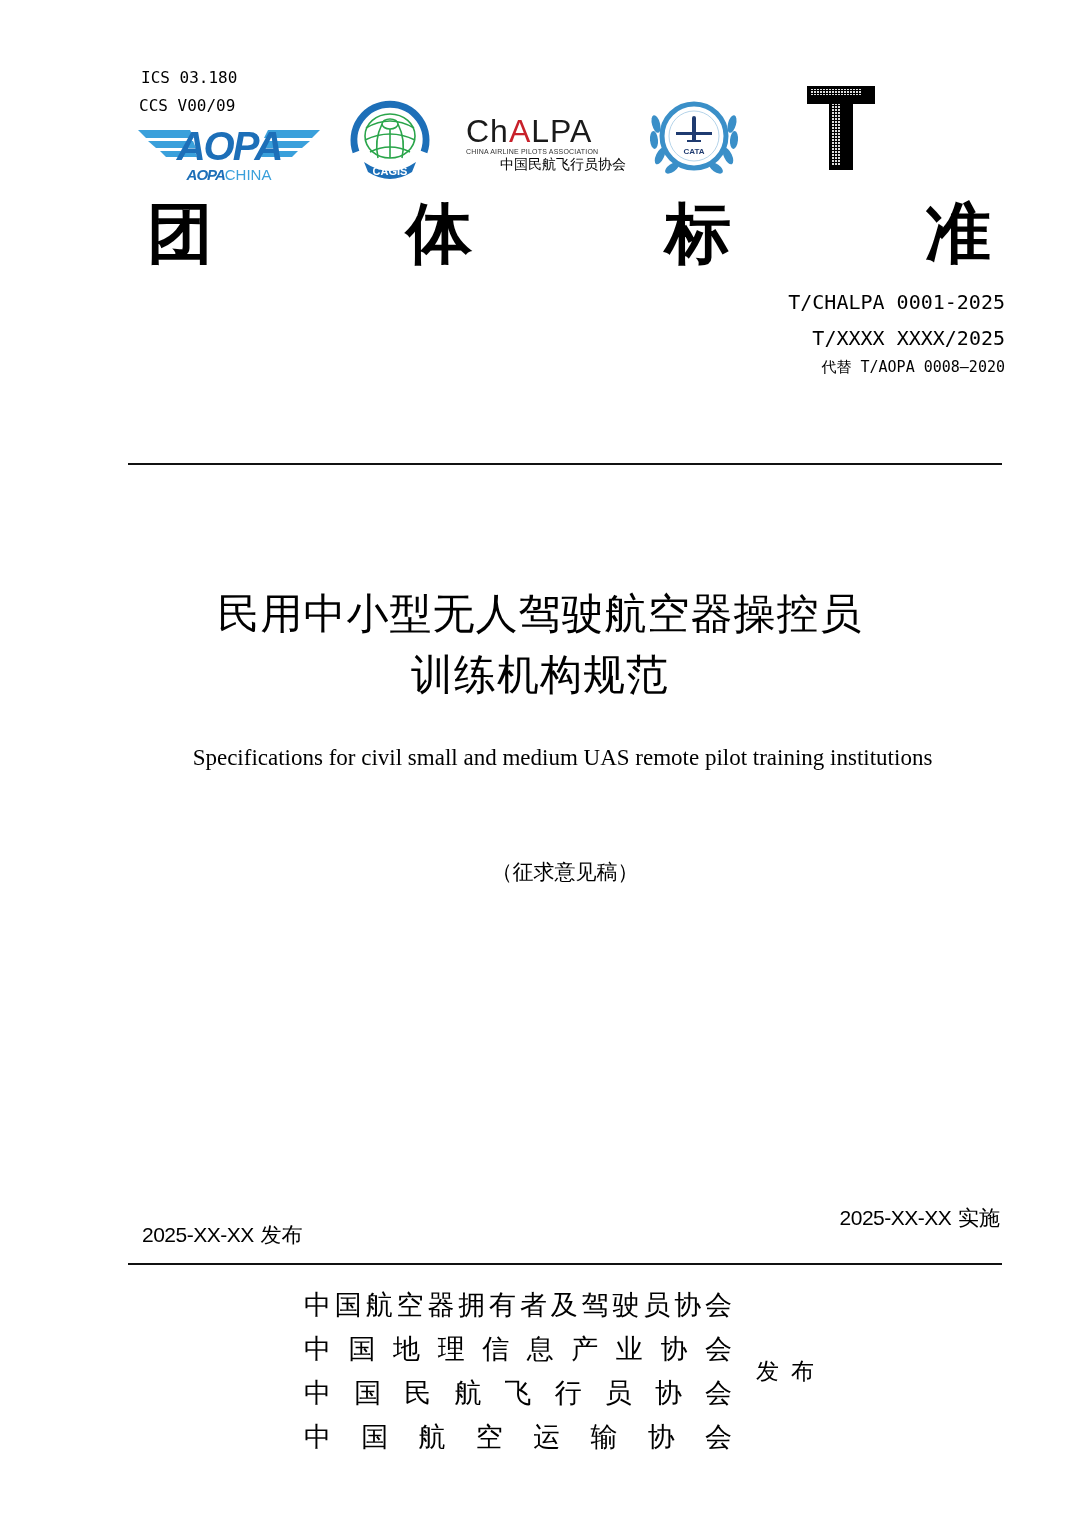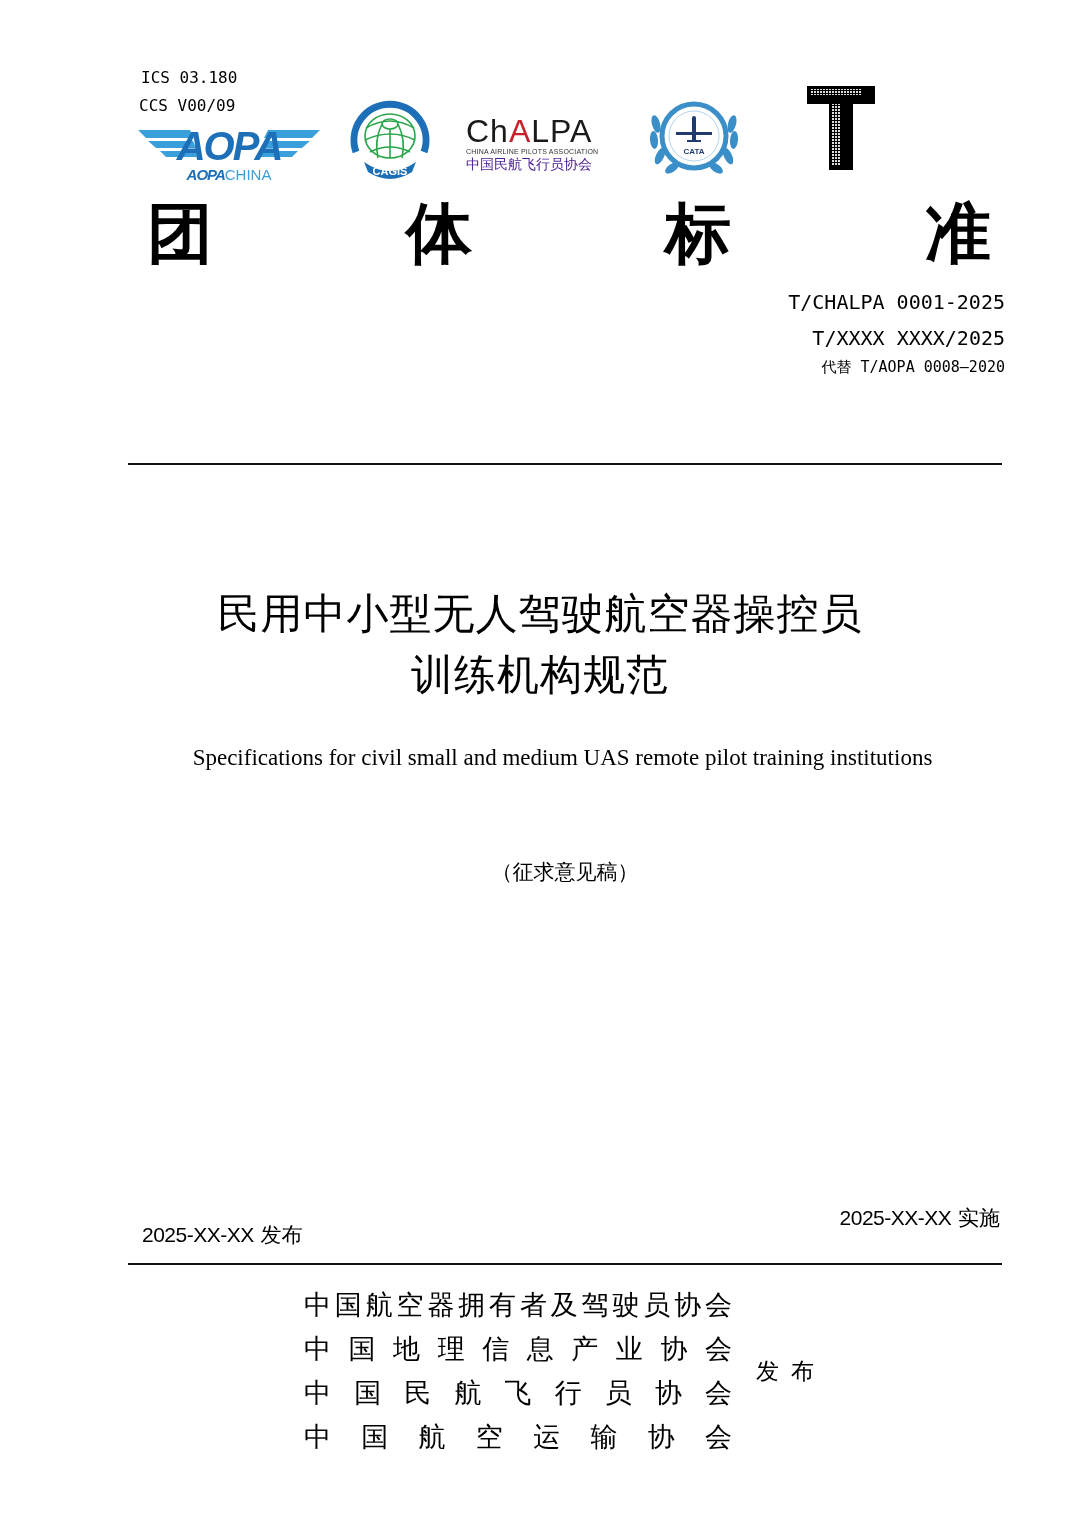--- a/index.html
+++ b/index.html
@@ -24,21 +24,21 @@
       position: absolute; left: 0; right: 0; top: 40px; text-align: center;
       font-family: "Liberation Sans", sans-serif; font-size: 15px; line-height: 18px; color: #1d6fb8;
     }
     .aopa-sub b { font-weight: 900; font-style: italic; letter-spacing: -1px; }
     .aopa-sub span.light { color: #3aa0db; font-weight: 400; }
 
     .chalpa-wrap { left: 466px; top: 115px; width: 160px; height: 60px; }
     .chalpa-main { font-family: "Liberation Sans", sans-serif; font-size: 32px; line-height: 32px; color: #1a1a1a; letter-spacing: 1px; }
     .chalpa-main .accent { color: #c8202a; }
     .chalpa-en { font-family: "Liberation Sans", sans-serif; font-size: 7px; line-height: 9px; color: #333; letter-spacing: 0.2px; }
-    .chalpa-cn { font-size: 14px; line-height: 16px; color: #4c1d95; }
+    .chalpa-cn { font-size: 14px; line-height: 16px; color: #000000; text-align: right; }
 
     .t-mark {
       left: 805px; top: 82px; width: 72px; height: 90px;
     }
 
     
     .big-char { position: absolute; top: 198px; font-size: 66px; line-height: 72px; font-weight: 700; }
 
     
     .std-nums {

